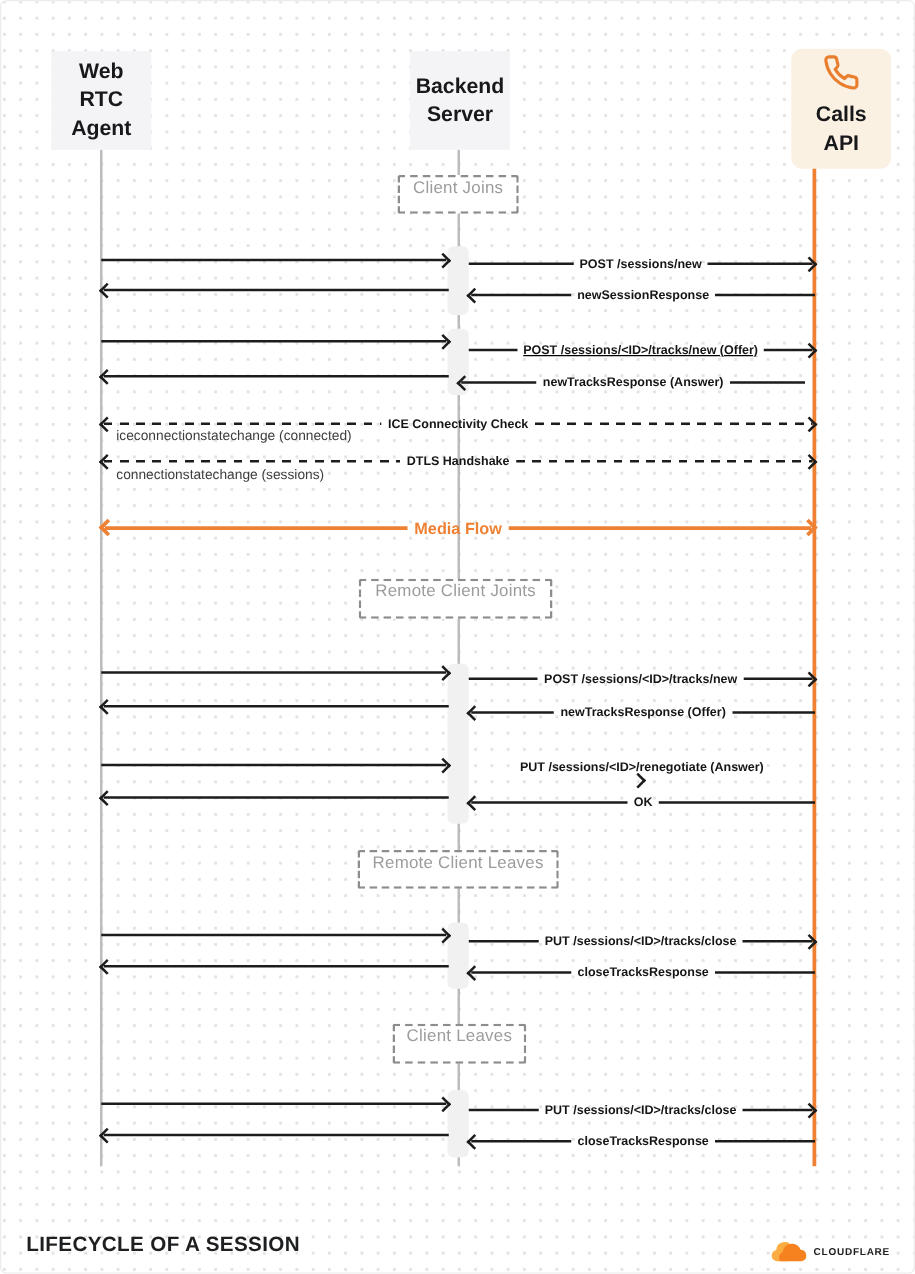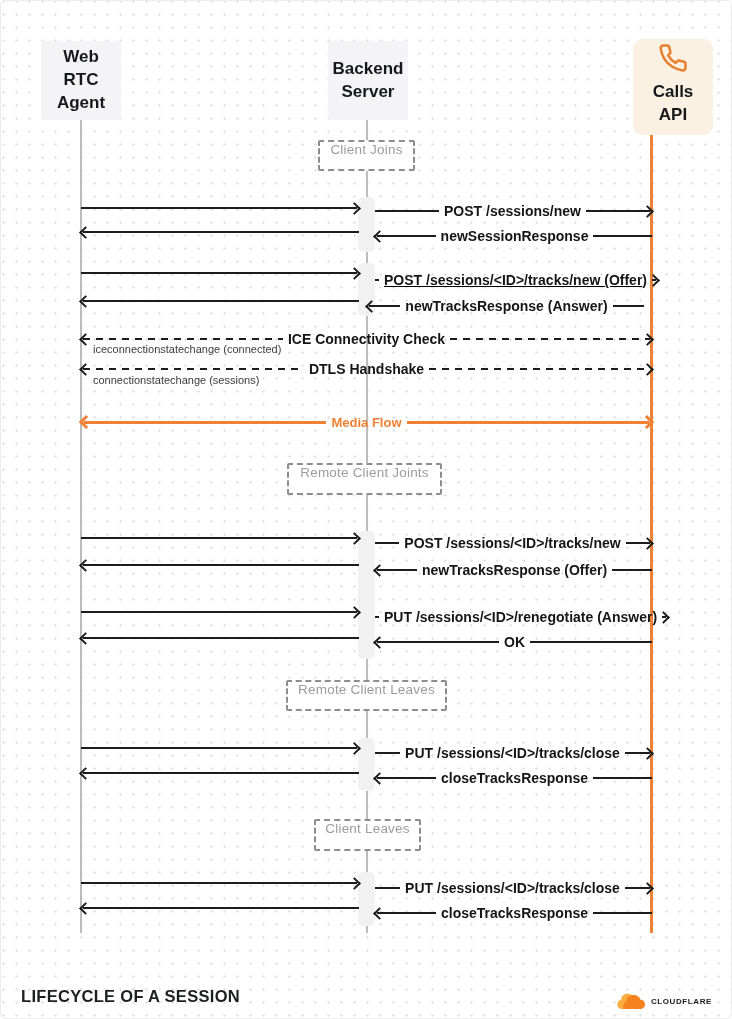--- a/index.html
+++ b/index.html
@@ -36,21 +36,21 @@
     position:absolute; display:flex; align-items:flex-start; justify-content:center;
     border:2px dashed #8d8d8d; background:#ffffff; color:#9c9c9c;
     font-size:13.5px; font-weight:500; letter-spacing:.2px; border-radius:2px;
     white-space:nowrap;
   }
 
   
   .msg{ position:absolute; height:16px; display:flex; align-items:center; }
   .msg .ln{ flex:1 1 auto; min-width:4px; height:2.5px; background:#1c1c1c; }
   .msg .mlbl{
-    flex:0 0 auto; font-weight:700; font-size:14px; color:#151515;
+    flex:0 0 auto; font-weight:700; font-size:10px; color:#151515;
     padding:0 5px; white-space:nowrap;
   }
   .chev-r{ flex:none; width:9px; height:9px; border-top:2.6px solid #1c1c1c;
     border-right:2.6px solid #1c1c1c; transform:rotate(45deg); margin-left:-7px; }
   .chev-l{ flex:none; width:9px; height:9px; border-top:2.6px solid #1c1c1c;
     border-left:2.6px solid #1c1c1c; transform:rotate(-45deg); margin-right:-7px; }
 
   .msg.dashed .ln{
     background:repeating-linear-gradient(90deg,#1c1c1c 0 7px,transparent 7px 13px);
   }
@@ -198,21 +198,21 @@
     <span class="chev-l"></span>
       <span class="ln"></span>
     <span class="mlbl">newTracksResponse (Offer)</span>
     <span class="ln"></span>
   </div>
 
   <div class="msg" style="left:80px; top:603px; width:278px;">
     <span class="ln"></span>
       <span class="chev-r"></span>
   </div>
-  <div class="msg" style="left:374px; top:608px; width:277px;">
+  <div class="msg" style="left:374px; top:608px; width:277px;flex-direction:column;">
     <span class="ln"></span>
     <span class="mlbl">PUT /sessions/&lt;ID&gt;/renegotiate (Answer)</span>
     <span class="ln"></span>
       <span class="chev-r"></span>
   </div>
   <div class="msg" style="left:80px; top:629px; width:278px;">
     <span class="chev-l"></span>
       <span class="ln"></span>
   </div>
   <div class="msg" style="left:374px; top:633px; width:277px;">

